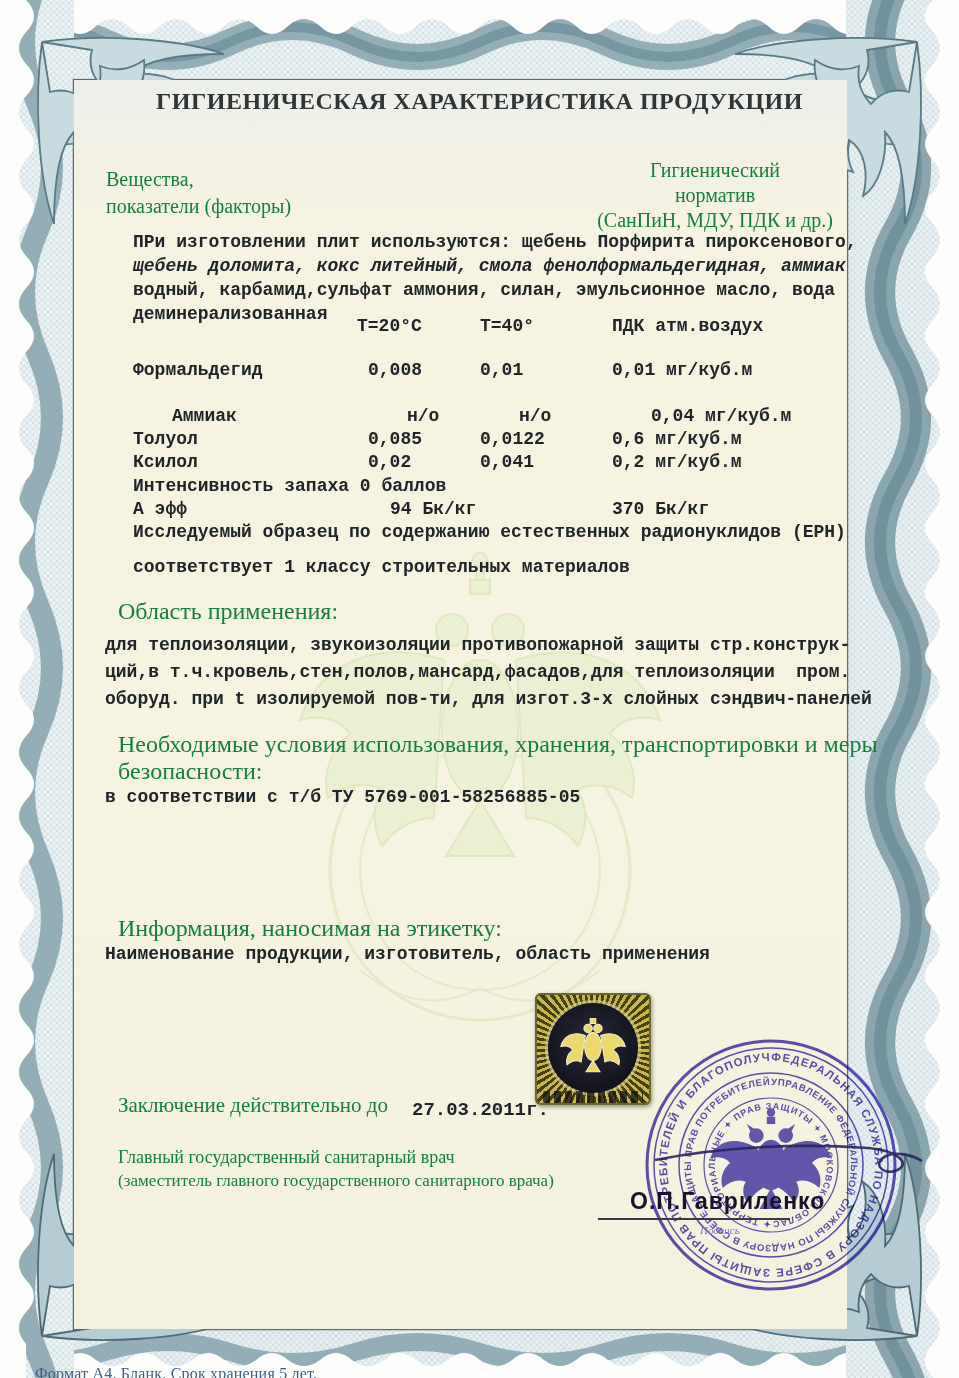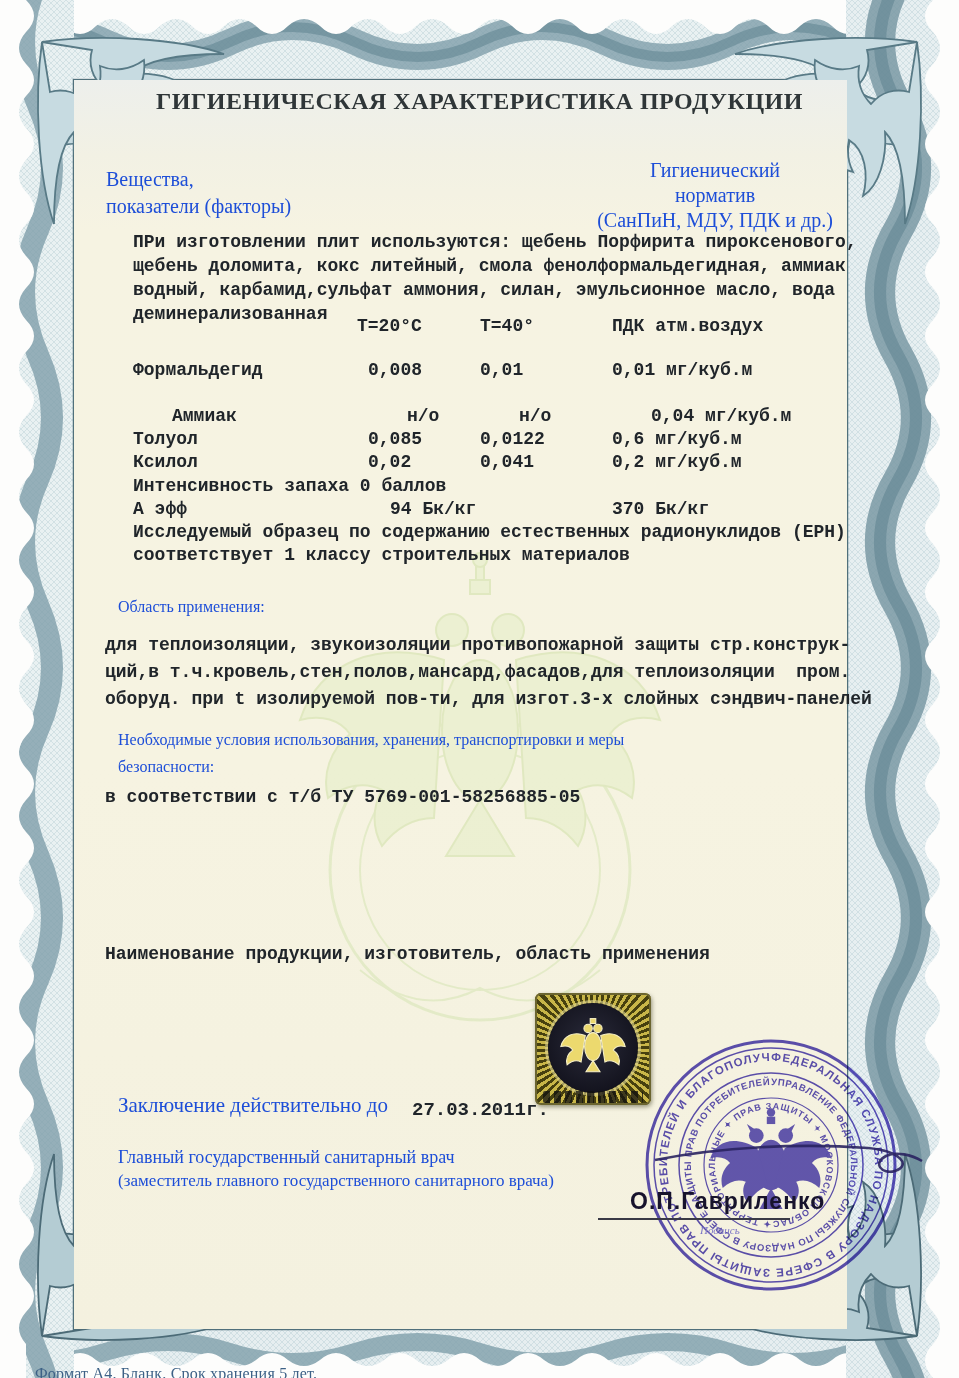--- a/index.html
+++ b/index.html
@@ -8,41 +8,41 @@
     background:#fdfdfc;
     font-family:"Liberation Serif", serif;
   }
   .abs{position:absolute;}
   
   #page-inner{
     left:74px;top:80px;width:773px;height:1249px;
     background:linear-gradient(180deg,#edefec 0%, #f2f1e4 6%, #f6f3e2 12%, #f6f3e1 55%, #f4f1df 100%);
   }
   
-  .ser{color:#1d4ed8;}
+  .ser{color:#15803d;}
   .title{
     left:0;top:88px;width:959px;text-align:center;
     font-size:24px;font-weight:bold;letter-spacing:0.5px;color:#2f3638;
   }
   .hdr-left{left:106px;top:166px;font-size:20px;line-height:27px;}
   .hdr-right{left:565px;top:158px;width:300px;text-align:center;font-size:20px;line-height:25px;}
   
   .mono{
     font-family:"Liberation Mono","DejaVu Sans Mono",monospace;
     font-weight:700;color:#20252a;font-size:18px;white-space:pre;
   }
   .comp-line{left:133px;line-height:24px;}
   
   #tbl{left:133px;top:310px;width:740px;height:250px;}
   .trow{position:absolute;left:0;width:740px;height:23px;}
   .tc{position:absolute;top:0;}
   .c0{left:0;} .c1{left:235px;} .c2{left:347px;} .c3{left:479px;}
   .h1{left:224px;} .h2{left:347px;} .h3{left:479px;}
   .a1{left:257px;} .a2{left:479px;}
-  .sec-head{font-size:16px;}
+  .sec-head{font-size:24px;}
   
   #hologram{
     left:535px;top:993px;width:116px;height:112px;border-radius:6px;
     background:
       repeating-conic-gradient(from 0deg at 50% 50%, #c8b648 0deg 3deg, #46400f 3deg 6deg);
     box-shadow:0 0 0 2px #6b6530 inset, 1px 2px 4px rgba(60,60,30,.5);
   }
   #hologram .holo-circle{
     position:absolute;left:13px;top:10px;width:90px;height:90px;border-radius:50%;
     background:radial-gradient(circle at 48% 45%, #2a2b3a 0%, #14141f 70%, #000 100%);
@@ -153,21 +153,21 @@
     <div>Вещества,</div>
     <div>показатели (факторы)</div>
   </div>
   <div class="abs z2 hdr-right ser">
     <div>Гигиенический</div>
     <div>норматив</div>
     <div>(СанПиН, МДУ, ПДК и др.)</div>
   </div>
 
   <div class="abs z2 mono comp-line" style="top:230px;">ПРи изготовлении плит используются: щебень Порфирита пироксенового,</div>
-  <div class="abs z2 mono comp-line" style="top:254px;">щебень доломита, кокс литейный, смола фенолформальдегидная, аммиак</div>
+  <div class="abs z2 mono comp-line" style="top:254px;font-style:italic;">щебень доломита, кокс литейный, смола фенолформальдегидная, аммиак</div>
   <div class="abs z2 mono comp-line" style="top:278px;">водный, карбамид,сульфат аммония, силан, эмульсионное масло, вода</div>
   <div class="abs z2 mono comp-line" style="top:302px;">деминерализованная</div>
 
   <div class="abs z2 mono" id="tbl">
     <div class="trow" style="top:6px;">
       <span class="tc h1">Т=20°С</span>
       <span class="tc h2">Т=40°</span>
       <span class="tc h3">ПДК атм.воздух</span>
     </div>
     <div class="trow" style="top:50px;">
@@ -198,34 +198,35 @@
       <span class="tc c0" style="top:9px;">Интенсивность запаха 0 баллов</span>
     </div>
     <div class="trow" style="top:180px;">
       <span class="tc c0" style="top:9px;">А эфф</span>
       <span class="tc a1" style="top:9px;">94 Бк/кг</span>
       <span class="tc a2" style="top:9px;">370 Бк/кг</span>
     </div>
     <div class="trow" style="top:203px;">
       <span class="tc c0" style="top:9px;">Исследуемый образец по содержанию естественных радионуклидов (ЕРН)</span>
     </div>
-    <div class="trow" style="top:226px;text-align:center;">
+    <div class="trow" style="top:238px;text-align:center;">
       <span class="tc c0" style="top:9px;">соответствует 1 классу строительных материалов</span>
     </div>
   </div>
 
   <div class="abs z2 ser sec-head" style="left:118px;top:598px;">Область применения:</div>
   <div class="abs z2 mono" style="left:105px;top:635px;">для теплоизоляции, звукоизоляции противопожарной защиты стр.конструк-</div>
   <div class="abs z2 mono" style="left:105px;top:662px;text-align:center;">ций,в т.ч.кровель,стен,полов,мансард,фасадов,для теплоизоляции  пром.</div>
   <div class="abs z2 mono" style="left:105px;top:689px;">оборуд. при t изолируемой пов-ти, для изгот.3-х слойных сэндвич-панелей</div>
 
   <div class="abs z2 ser sec-head" style="left:118px;top:731px;">Необходимые условия использования,  хранения,  транспортировки и меры</div>
   <div class="abs z2 ser sec-head" style="left:118px;top:758px;">безопасности:</div>
   <div class="abs z2 mono" style="left:105px;top:787px;">в соответствии с т/б ТУ 5769-001-58256885-05</div>
 
+  <div class="abs z2 ser sec-head" style="left:118px;top:915px;">Информация,  наносимая на этикетку:</div>
   <div class="abs z2 mono" style="left:105px;top:944px;">Наименование продукции, изготовитель, область применения</div>
 
   <div class="abs z3" id="hologram">
     <div class="holo-circle"></div>
     <svg width="70" height="70" viewBox="0 0 100 100" style="position:absolute;left:23px;top:20px;">
       <g fill="#ecd96e" stroke="#f6f0c8" stroke-width="1.5">
         <circle cx="43" cy="22" r="6"></circle>
           <circle cx="57" cy="22" r="6"></circle>
         <rect x="46" y="8" width="8" height="7"></rect>
         <ellipse cx="50" cy="48" rx="12" ry="20"></ellipse>

